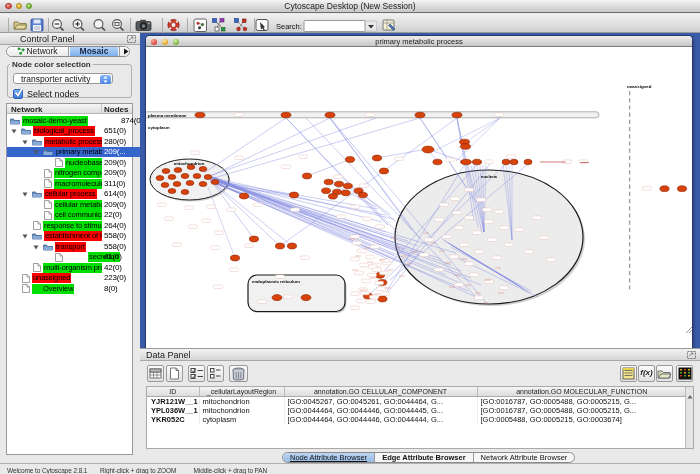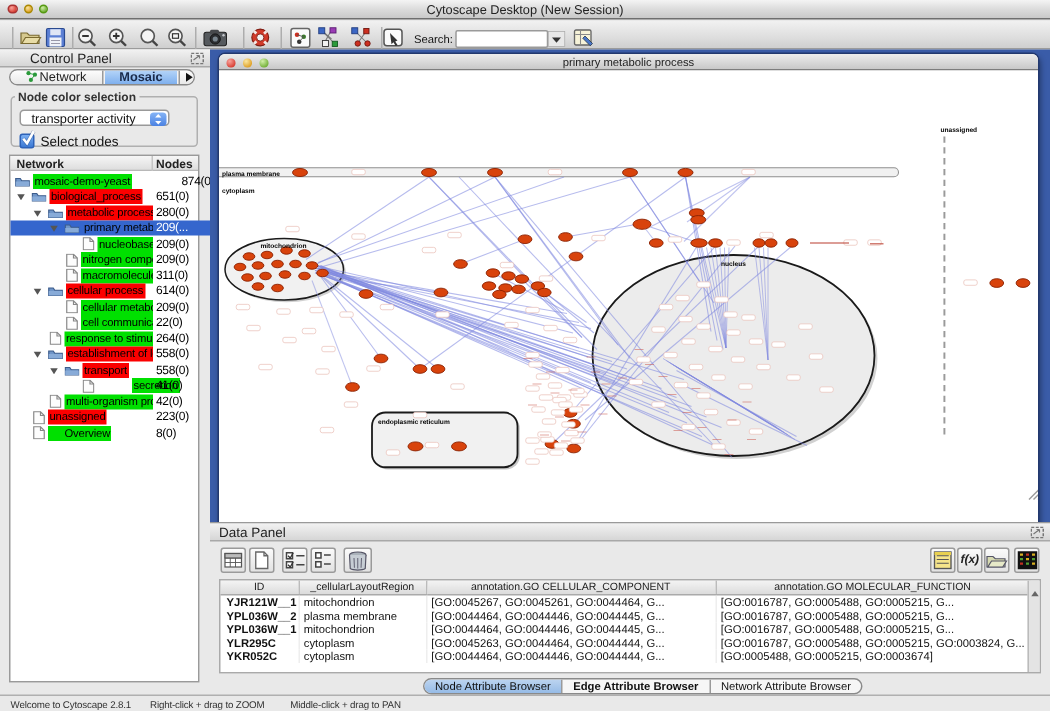--- a/index.html
+++ b/index.html
@@ -826,52 +826,40 @@
           </tr>
         </thead>
       <tbody>
 <tr>
             <td class="c0">YJR121W__1</td>
             <td>mitochondrion</td>
             <td>[GO:0045267, GO:0045261, GO:0044464, G...</td>
             <td>[GO:0016787, GO:0005488, GO:0005215, G...</td>
           </tr>
 <tr>
-            <td class="c0">YPL036W__2</td>
-            <td>plasma membrane</td>
-            <td>[GO:0044464, GO:0044446, GO:0044445, G...</td>
-            <td>[GO:0016787, GO:0005488, GO:0005215, G...</td>
-          </tr>
-<tr>
             <td class="c0">YPL036W__1</td>
             <td>mitochondrion</td>
             <td>[GO:0044464, GO:0044446, GO:0044445, G...</td>
             <td>[GO:0016787, GO:0005488, GO:0005215, G...</td>
-          </tr>
-<tr>
-            <td class="c0">YLR295C</td>
-            <td>cytoplasm</td>
-            <td>[GO:0045263, GO:0044464, GO:0044444, G...</td>
-            <td>[GO:0016787, GO:0005488, GO:0005215, GO:0003824, G...</td>
           </tr>
 <tr>
             <td class="c0">YKR052C</td>
             <td>cytoplasm</td>
             <td>[GO:0044464, GO:0044446, GO:0044444, G...</td>
             <td>[GO:0005488, GO:0005215, GO:0003674]</td>
           </tr>
       </tbody>
     </table>
     <div class="abs" style="right:0; top:0; width:8px; height:61px; background:#e4e4e4; border-left:1px solid #bbb;"><svg width="8" height="8">
           <path d="M4 2 L6.5 5.5 L1.5 5.5 Z" fill="#666"></path>
         </svg></div>
   </div>
 
   <div class="abs" style="left:142px; top:103px; height:11px; border:1px solid #8a8a8a; border-radius:6px; overflow:hidden; display:flex; background:#f6f6f6;">
-    <div class="dtab" style="background:linear-gradient(#bcd4f0,#96bbe6); font-weight:normal;">Node Attribute Browser</div>
+    <div class="dtab" style="background:linear-gradient(#bcd4f0,#96bbe6); font-weight:normal;text-decoration:underline;">Node Attribute Browser</div>
     <div class="dtab" style="border-left:1px solid #9a9a9a;font-weight:bold;">Edge Attribute Browser</div>
     <div class="dtab" style="border-left:1px solid #9a9a9a;">Network Attribute Browser</div>
   </div>
 </div>
 <div id="statusbar" class="abs" style="left:0; top:463px; width:700px; height:11px; border-top:1px solid #b0b0b0; font-size:6.5px; color:#333; letter-spacing:-0.1px;">
   <span class="abs" style="left:7px; top:2.5px;">Welcome to Cytoscape 2.8.1</span>
   <span class="abs" style="left:100px; top:2.5px;">Right-click + drag to ZOOM</span>
   <span class="abs" style="left:193.5px; top:2.5px;">Middle-click + drag to PAN</span>
 </div>
 

